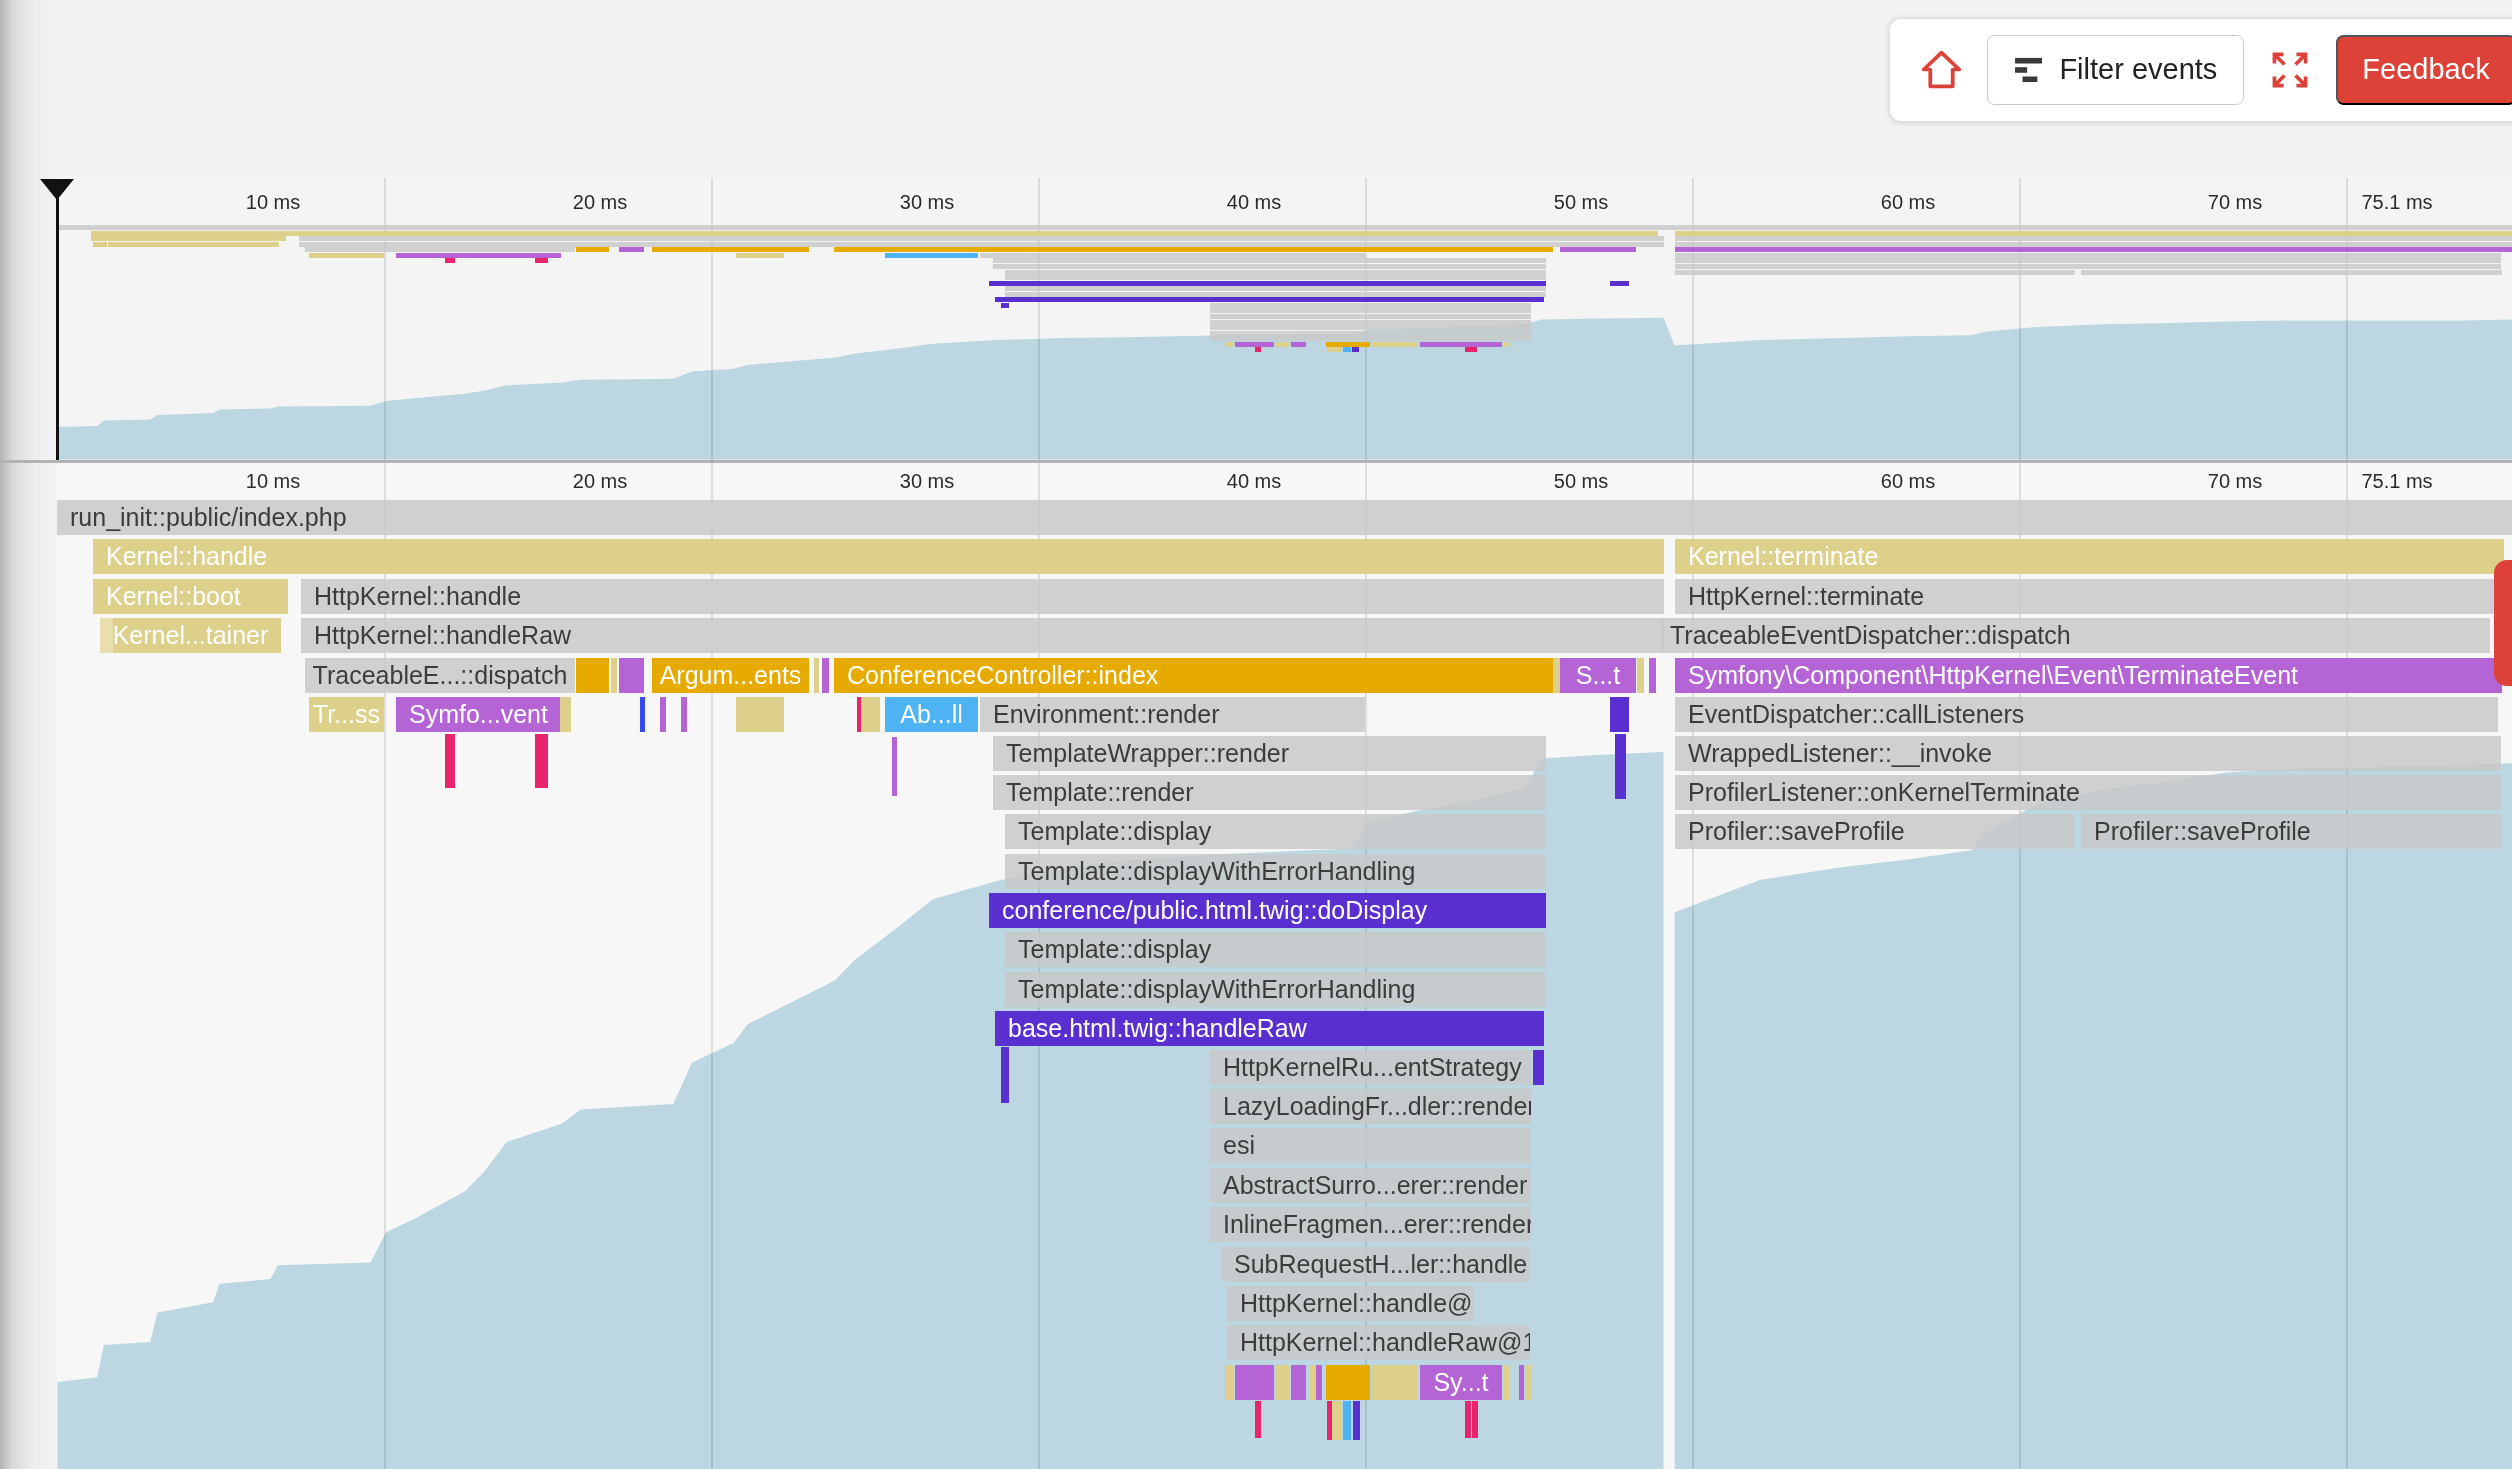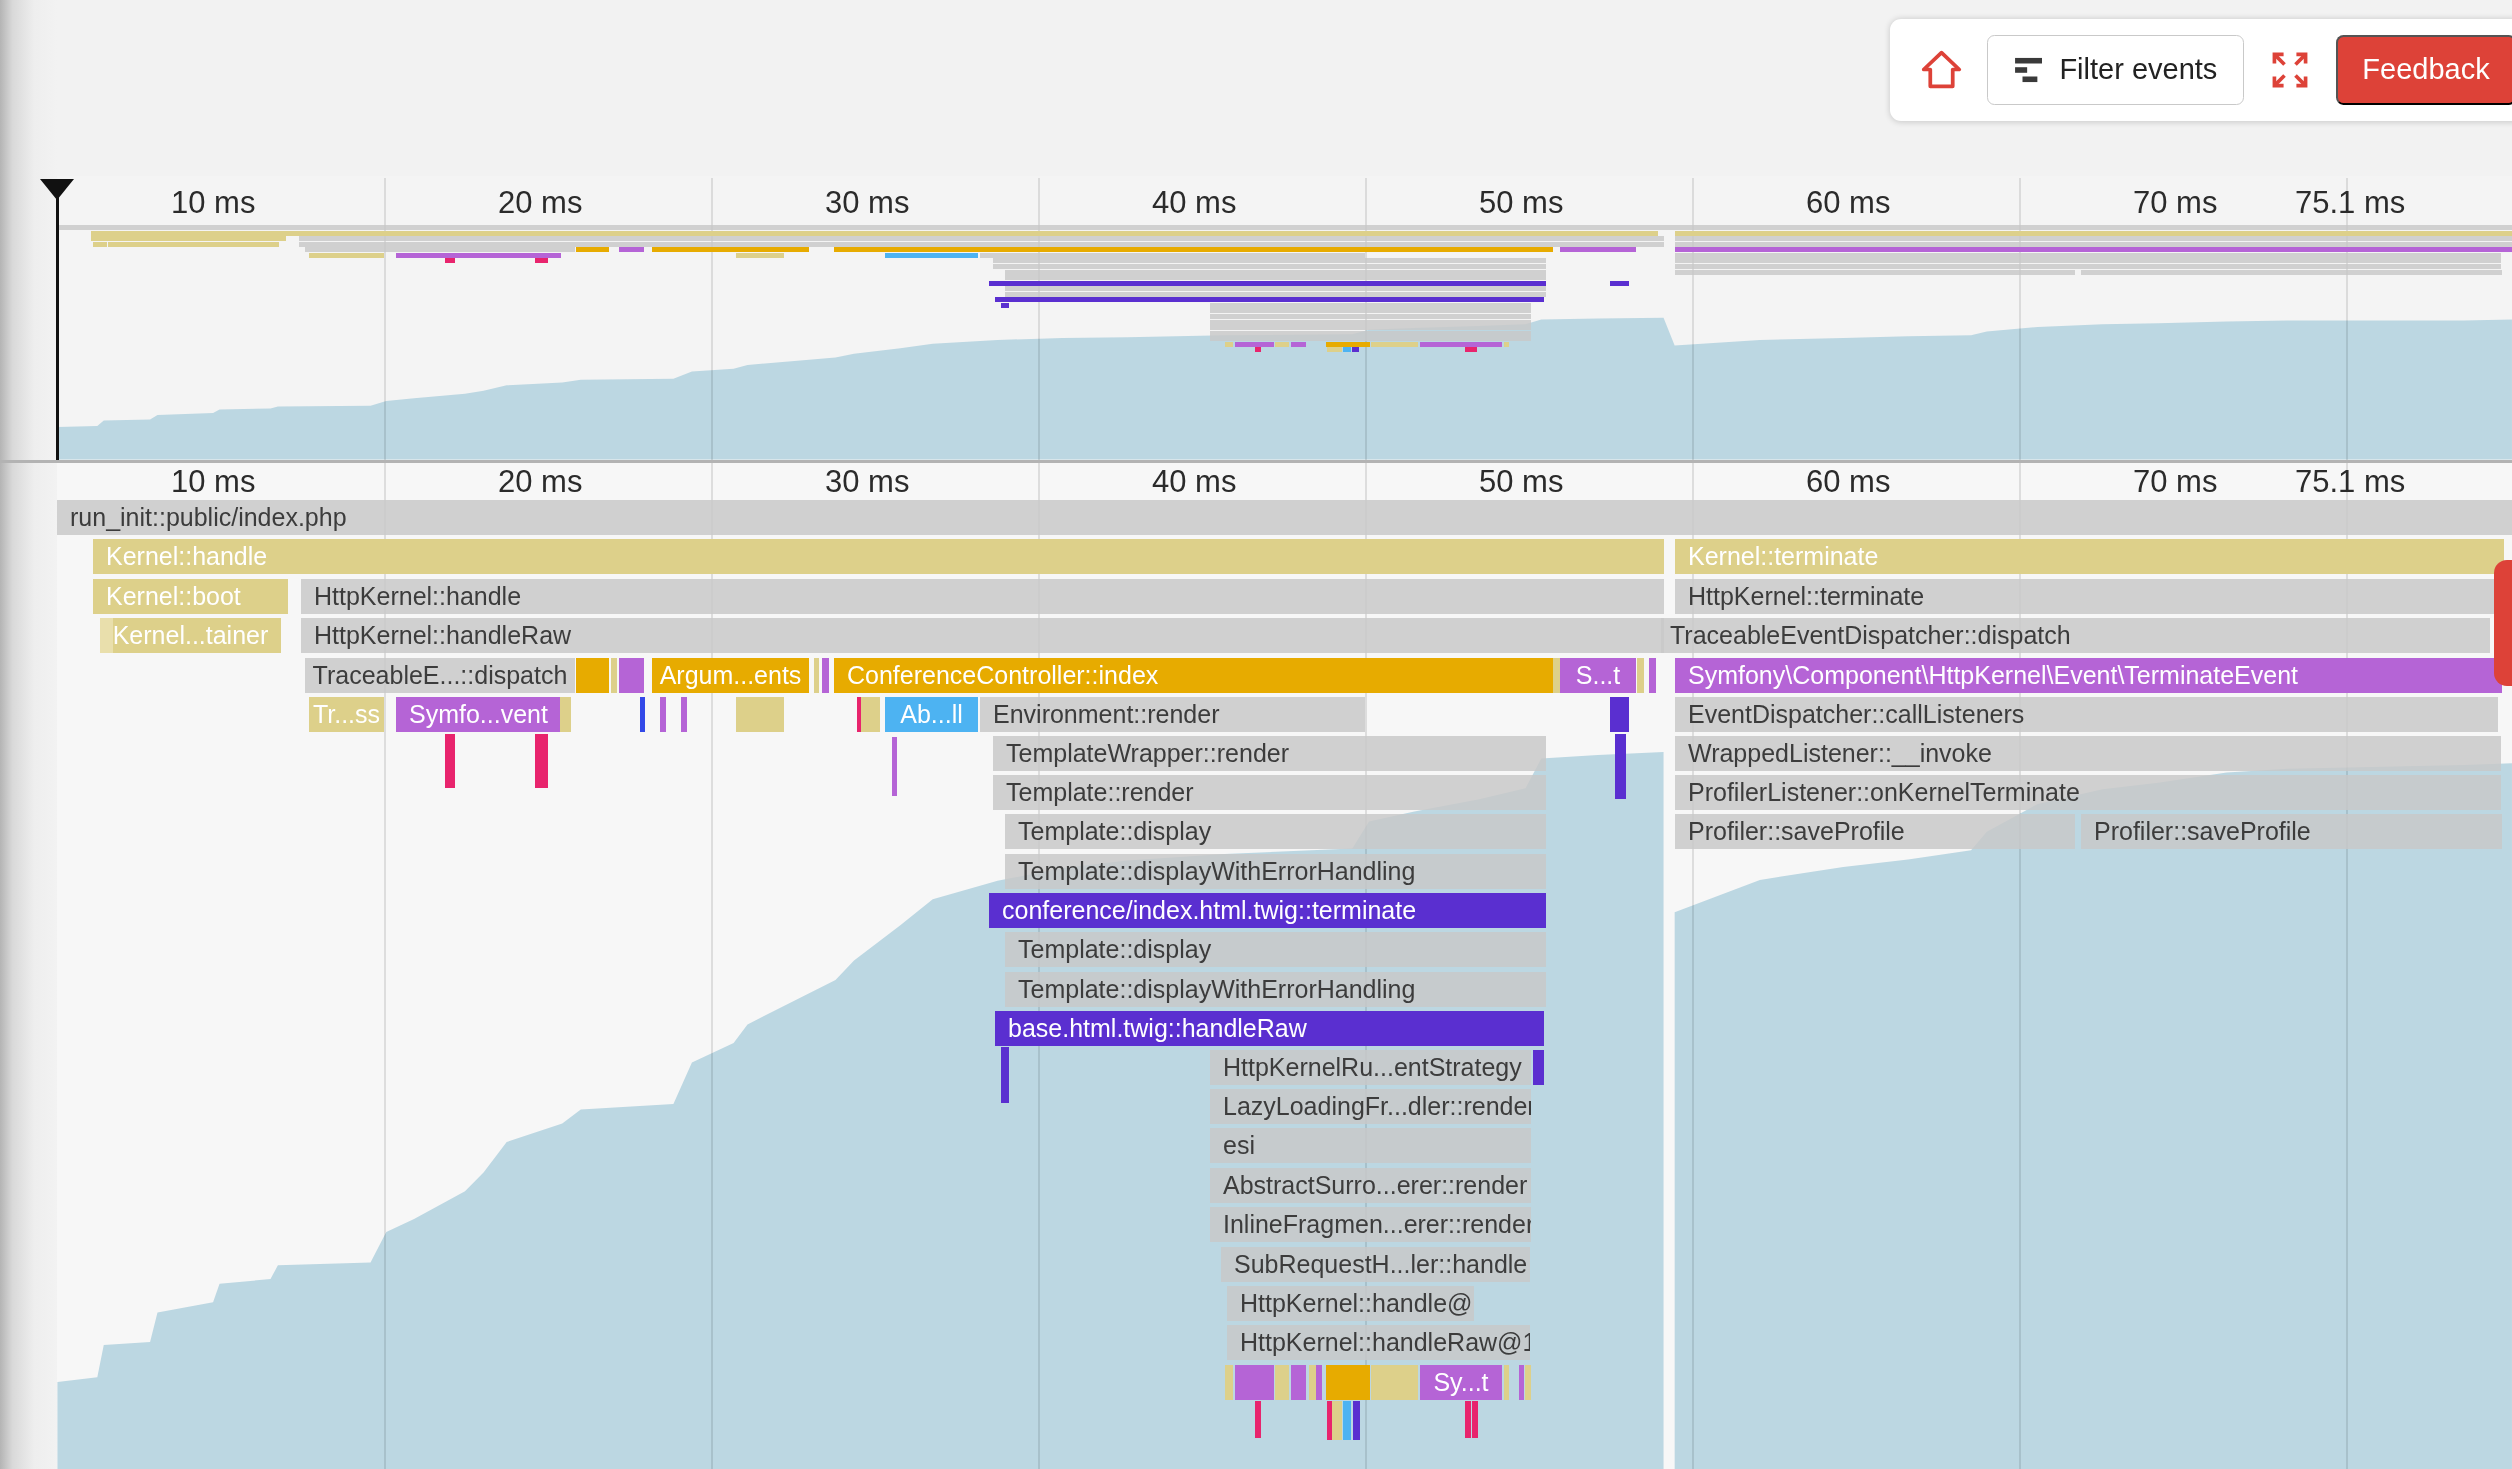--- a/index.html
+++ b/index.html
@@ -10,21 +10,21 @@
   .abs{position:absolute;}
   
   #gutter{left:0;top:0;width:57px;height:1469px;
     background:linear-gradient(90deg,#b4b4b4 0,#d9d9d9 22%,#eeeeee 60%,#f2f2f2 100%);}
   #minimap-bg{left:57px;top:176px;right:0;height:284px;background:#f4f4f4;}
   #rows-bg{left:57px;top:463px;right:0;bottom:0;background:#f7f7f7;}
   #separator{left:0;top:460px;width:2512px;height:2.8px;background:#b3b3b3;}
   
   .gridline{width:1.9px;background:rgba(0,0,0,0.10);}
   
-  .tick-label{width:204px;text-align:left;font-size:31px;color:#2b2b2b;height:39px;line-height:39px;white-space:nowrap;}
+  .tick-label{width:204px;text-align:center;font-size:20px;color:#2b2b2b;height:39px;line-height:39px;white-space:nowrap;}
   
   #mini-line{left:56px;top:182px;width:2.8px;height:278px;background:#111;}
   #mini-triangle{left:40px;top:179px;width:0;height:0;
     border-left:17.6px solid transparent;border-right:17.6px solid transparent;border-top:21px solid #111;}
   
   .span{height:35px;line-height:35px;font-size:25px;box-sizing:border-box;
     padding:0 13px;white-space:nowrap;overflow:hidden;}
   .span.nolabel{padding:0;}
   .span.center{text-align:center;padding:0 3.7px;}
   .c-gray{background:rgba(200,200,200,0.84);color:#3c3c3c;}
@@ -202,21 +202,21 @@
     <div class="abs span c-indigo nolabel" style="left: 1610px; top: 697px; width: 18.5px;"></div>
     <div class="abs span c-gray" style="left: 1675px; top: 697px; width: 823px;">EventDispatcher::callListeners</div>
     <div class="abs span c-gray" style="left: 993px; top: 736px; width: 553px;">TemplateWrapper::render</div>
     <div class="abs span c-gray" style="left: 1675px; top: 736px; width: 826px;">WrappedListener::__invoke</div>
     <div class="abs span c-gray" style="left: 993px; top: 775px; width: 553px;">Template::render</div>
     <div class="abs span c-gray" style="left: 1675px; top: 775px; width: 826px;">ProfilerListener::onKernelTerminate</div>
     <div class="abs span c-gray" style="left: 1005px; top: 814px; width: 541px;">Template::display</div>
     <div class="abs span c-gray" style="left: 1675px; top: 814px; width: 400px;">Profiler::saveProfile</div>
     <div class="abs span c-gray" style="left: 2081px; top: 814px; width: 421px;">Profiler::saveProfile</div>
     <div class="abs span c-gray" style="left: 1005px; top: 854px; width: 541px;">Template::displayWithErrorHandling</div>
-    <div class="abs span c-indigo" style="left: 989px; top: 893px; width: 557px;">conference/index.html.twig::terminate</div>
+    <div class="abs span c-indigo" style="left: 989px; top: 893px; width: 557px;">conference/public.html.twig::doDisplay</div>
     <div class="abs span c-gray" style="left: 1005px; top: 932px; width: 541px;">Template::display</div>
     <div class="abs span c-gray" style="left: 1005px; top: 972px; width: 541px;">Template::displayWithErrorHandling</div>
     <div class="abs span c-indigo" style="left: 995px; top: 1011px; width: 549px;">base.html.twig::handleRaw</div>
     <div class="abs span c-gray" style="left: 1210px; top: 1050px; width: 321px;">HttpKernelRu...entStrategy</div>
     <div class="abs span c-indigo nolabel" style="left: 1533px; top: 1050px; width: 11px;"></div>
     <div class="abs span c-gray" style="left: 1210px; top: 1089px; width: 321px;">LazyLoadingFr...dler::render</div>
     <div class="abs span c-gray" style="left: 1210px; top: 1128px; width: 321px;">esi</div>
     <div class="abs span c-gray" style="left: 1210px; top: 1168px; width: 321px;">AbstractSurro...erer::render</div>
     <div class="abs span c-gray" style="left: 1210px; top: 1207px; width: 321px;">InlineFragmen...erer::render</div>
     <div class="abs span c-gray" style="left: 1221px; top: 1247px; width: 309px;">SubRequestH...ler::handle</div>

